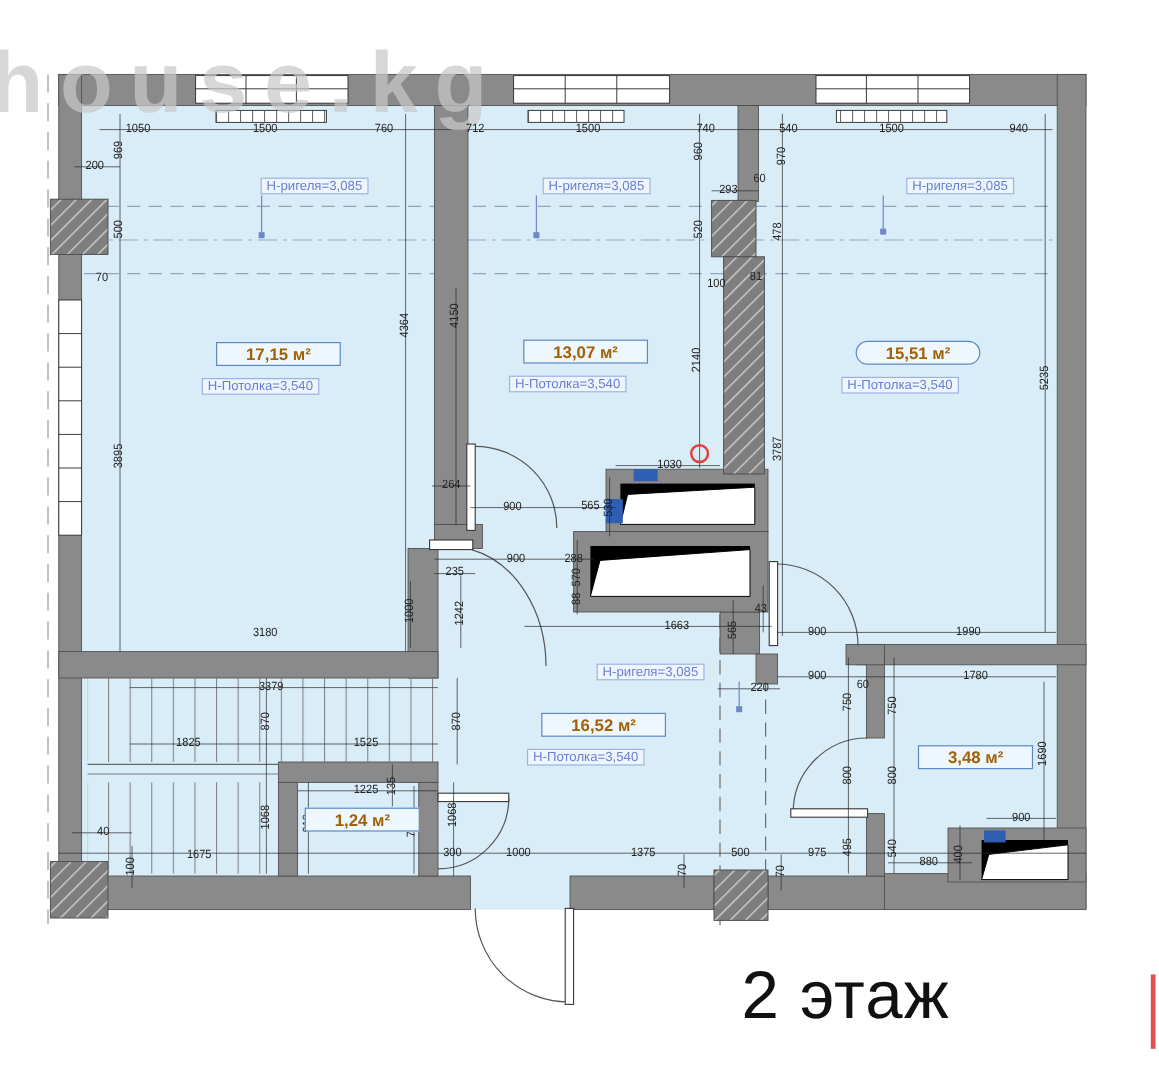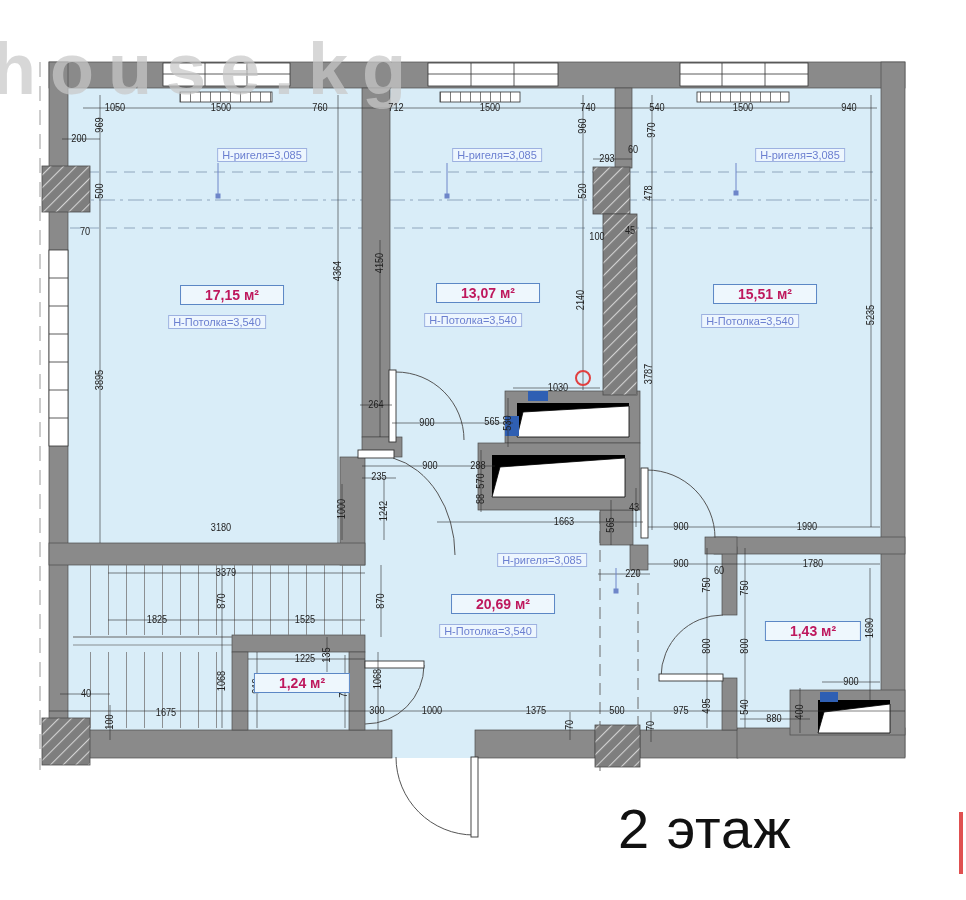--- a/index.html
+++ b/index.html
@@ -7,21 +7,21 @@
           font-family:"Liberation Sans",sans-serif;}
   #plan-svg{position:absolute;left:0;top:0;z-index:1;}
   #watermark{position:absolute;left:-8px;top:28px;z-index:2;font-size:72px;font-weight:bold;
              letter-spacing:14px;color:rgba(200,200,200,0.72);white-space:nowrap;
              font-family:"Liberation Sans",sans-serif;}
   #labels{position:absolute;inset:0;z-index:3;}
   .dim{position:absolute;font-size:10px;line-height:10px;color:#222;
        transform:translate(-50%,-50%) scaleX(0.92);white-space:nowrap;}
   .dim.v{transform:translate(-50%,-50%) rotate(-90deg) scaleX(0.92);}
   .area-label{position:absolute;transform:translate(-50%,-50%);font-size:14px;font-weight:bold;
-       color:#be185d;background:#eef7fd;border:1px solid #5b87c5;padding:1px 24px;white-space:nowrap;}
+       color:#a16207;background:#eef7fd;border:1px solid #5b87c5;padding:1px 24px;white-space:nowrap;}
   .ceil-label,.beam-label{position:absolute;transform:translate(-50%,-50%);font-size:11px;
        color:#6b7fd0;background:rgba(240,247,255,0.85);border:1px solid #9db1e0;
        padding:0 4px;white-space:nowrap;}
   #floor-title{position:absolute;left:618px;top:796px;z-index:3;font-size:56px;font-weight:500;
        color:#111;letter-spacing:1px;font-family:"Liberation Sans",sans-serif;}
 </style>
 </head>
 <body>
 
 <div id="canvas">
@@ -257,21 +257,21 @@
       <span class="dim" style="left: 79px; top: 139px;">200</span>
       <span class="dim v" style="left: 100px; top: 191px;">500</span>
       <span class="dim" style="left: 85px; top: 232px;">70</span>
       <span class="dim v" style="left: 583px; top: 126px;">960</span>
       <span class="dim v" style="left: 652px; top: 130px;">970</span>
       <span class="dim" style="left: 607px; top: 159px;">293</span>
       <span class="dim" style="left: 633px; top: 150px;">60</span>
       <span class="dim v" style="left: 583px; top: 191px;">520</span>
       <span class="dim v" style="left: 649px; top: 193px;">478</span>
       <span class="dim" style="left: 597px; top: 237px;">100</span>
-      <span class="dim" style="left: 630px; top: 231px;">45</span>
+      <span class="dim" style="left: 630px; top: 231px;">81</span>
       <span class="dim v" style="left: 581px; top: 300px;">2140</span>
       <span class="dim v" style="left: 649px; top: 374px;">3787</span>
       <span class="dim v" style="left: 871px; top: 315px;">5235</span>
       <span class="dim v" style="left: 100px; top: 380px;">3895</span>
       <span class="dim v" style="left: 338px; top: 271px;">4364</span>
       <span class="dim v" style="left: 380px; top: 263px;">4150</span>
       <span class="dim" style="left: 376px; top: 405px;">264</span>
       <span class="dim" style="left: 427px; top: 423px;">900</span>
       <span class="dim" style="left: 492px; top: 422px;">565</span>
       <span class="dim v" style="left: 508px; top: 423px;">530</span>
@@ -321,26 +321,26 @@
       <span class="dim" style="left: 377px; top: 711px;">300</span>
       <span class="dim" style="left: 432px; top: 711px;">1000</span>
       <span class="dim" style="left: 536px; top: 711px;">1375</span>
       <span class="dim" style="left: 617px; top: 711px;">500</span>
       <span class="dim v" style="left: 570px; top: 725px;">70</span>
       <span class="dim v" style="left: 651px; top: 726px;">70</span>
       <span class="area-label" style="left: 232px; top: 295px;">17,15 м²</span>
       <span class="ceil-label" style="left: 217px; top: 322px;">Н-Потолка=3,540</span>
       <span class="area-label" style="left: 488px; top: 293px;">13,07 м²</span>
       <span class="ceil-label" style="left: 473px; top: 320px;">Н-Потолка=3,540</span>
-      <span class="area-label" style="left: 765px; top: 294px;">15,51 м²</span>
+      <span class="area-label" style="left: 765px; top: 294px; border-radius: 10px;">15,51 м²</span>
       <span class="ceil-label" style="left: 750px; top: 321px;">Н-Потолка=3,540</span>
-      <span class="area-label" style="left: 503px; top: 604px;">20,69 м²</span>
+      <span class="area-label" style="left: 503px; top: 604px;">16,52 м²</span>
       <span class="ceil-label" style="left: 488px; top: 631px;">Н-Потолка=3,540</span>
       <span class="area-label" style="left: 302px; top: 683px; text-align: right;">1,24 м²</span>
-      <span class="area-label" style="left: 813px; top: 631px;">1,43 м²</span>
+      <span class="area-label" style="left: 813px; top: 631px;">3,48 м²</span>
       <span class="beam-label" style="left: 262px; top: 155px;">Н-ригеля=3,085</span>
       <span class="beam-label" style="left: 497px; top: 155px;">Н-ригеля=3,085</span>
       <span class="beam-label" style="left: 800px; top: 155px;">Н-ригеля=3,085</span>
       <span class="beam-label" style="left: 542px; top: 560px;">Н-ригеля=3,085</span>
     </div>
 
 <div id="floor-title">2 этаж</div>
 
 </div>
 

